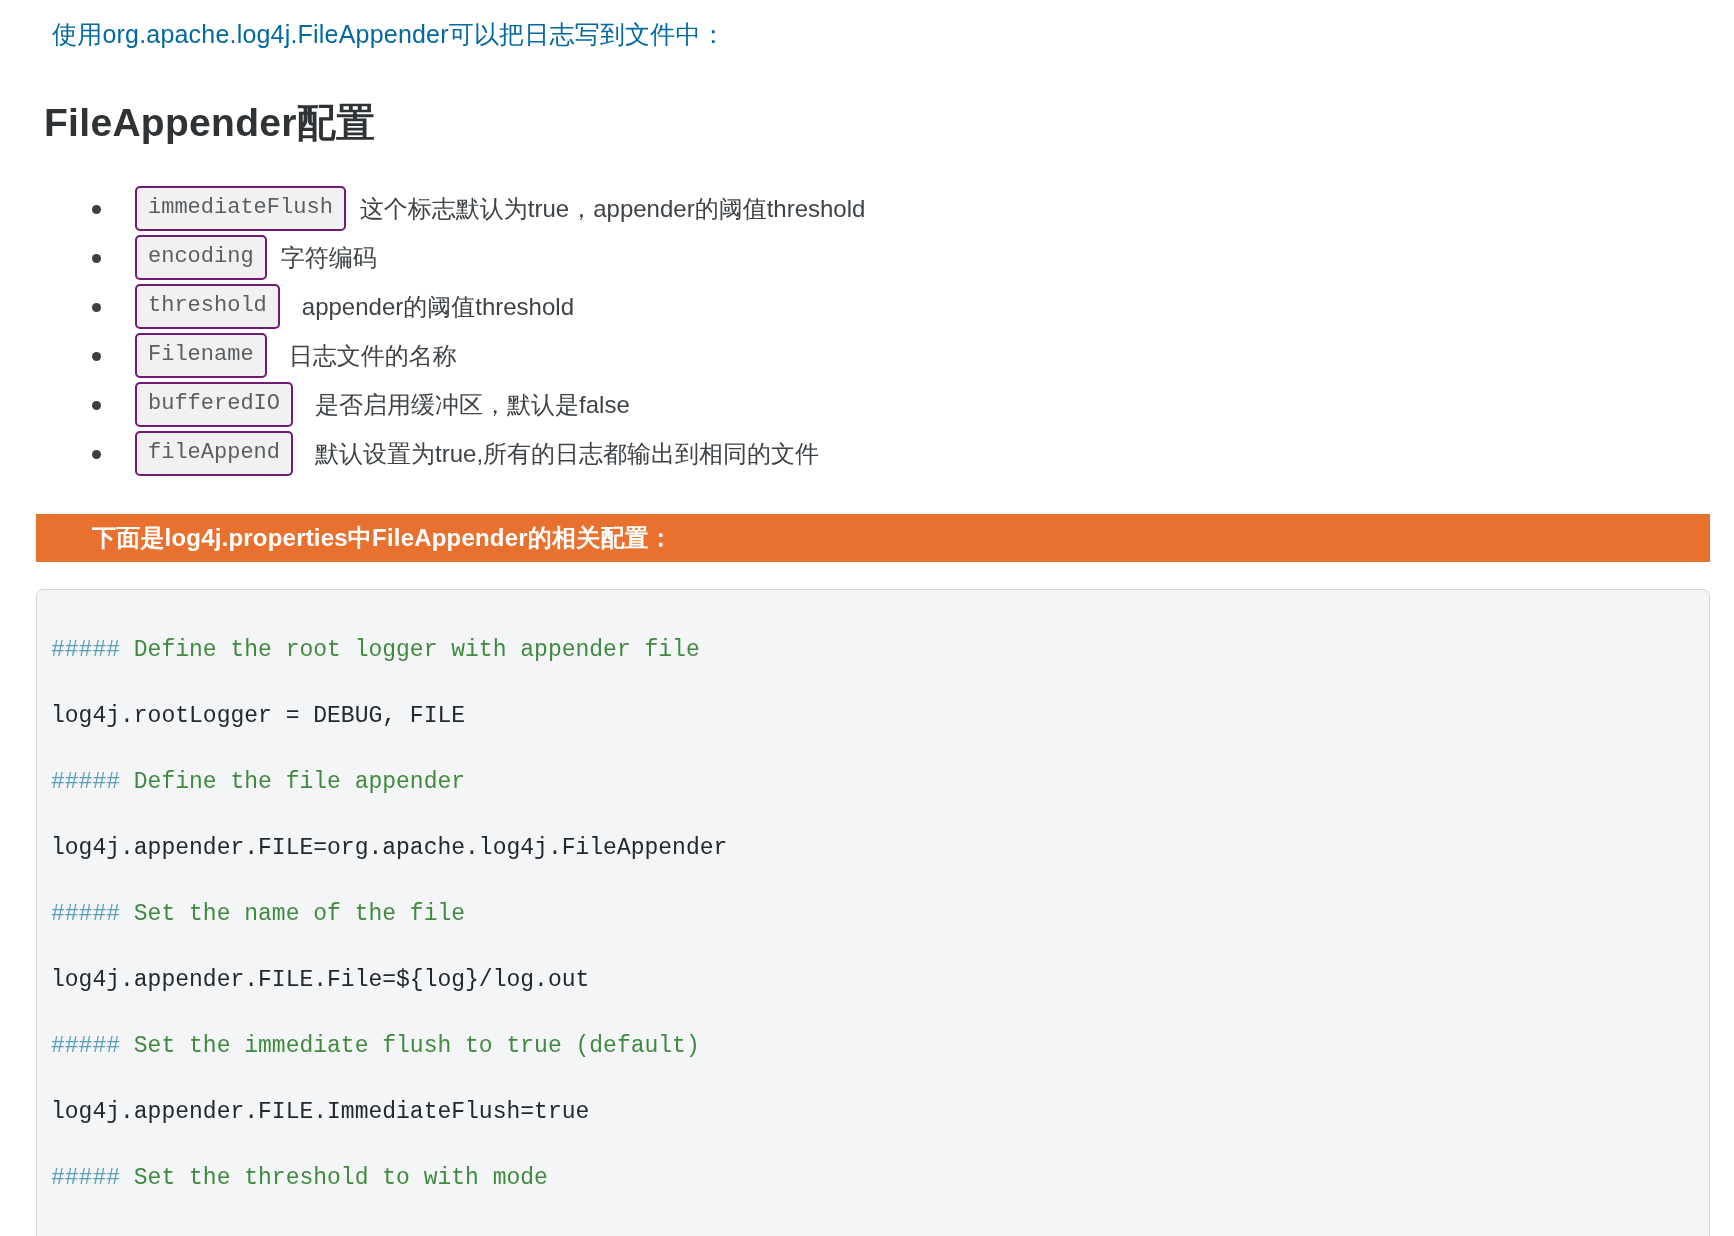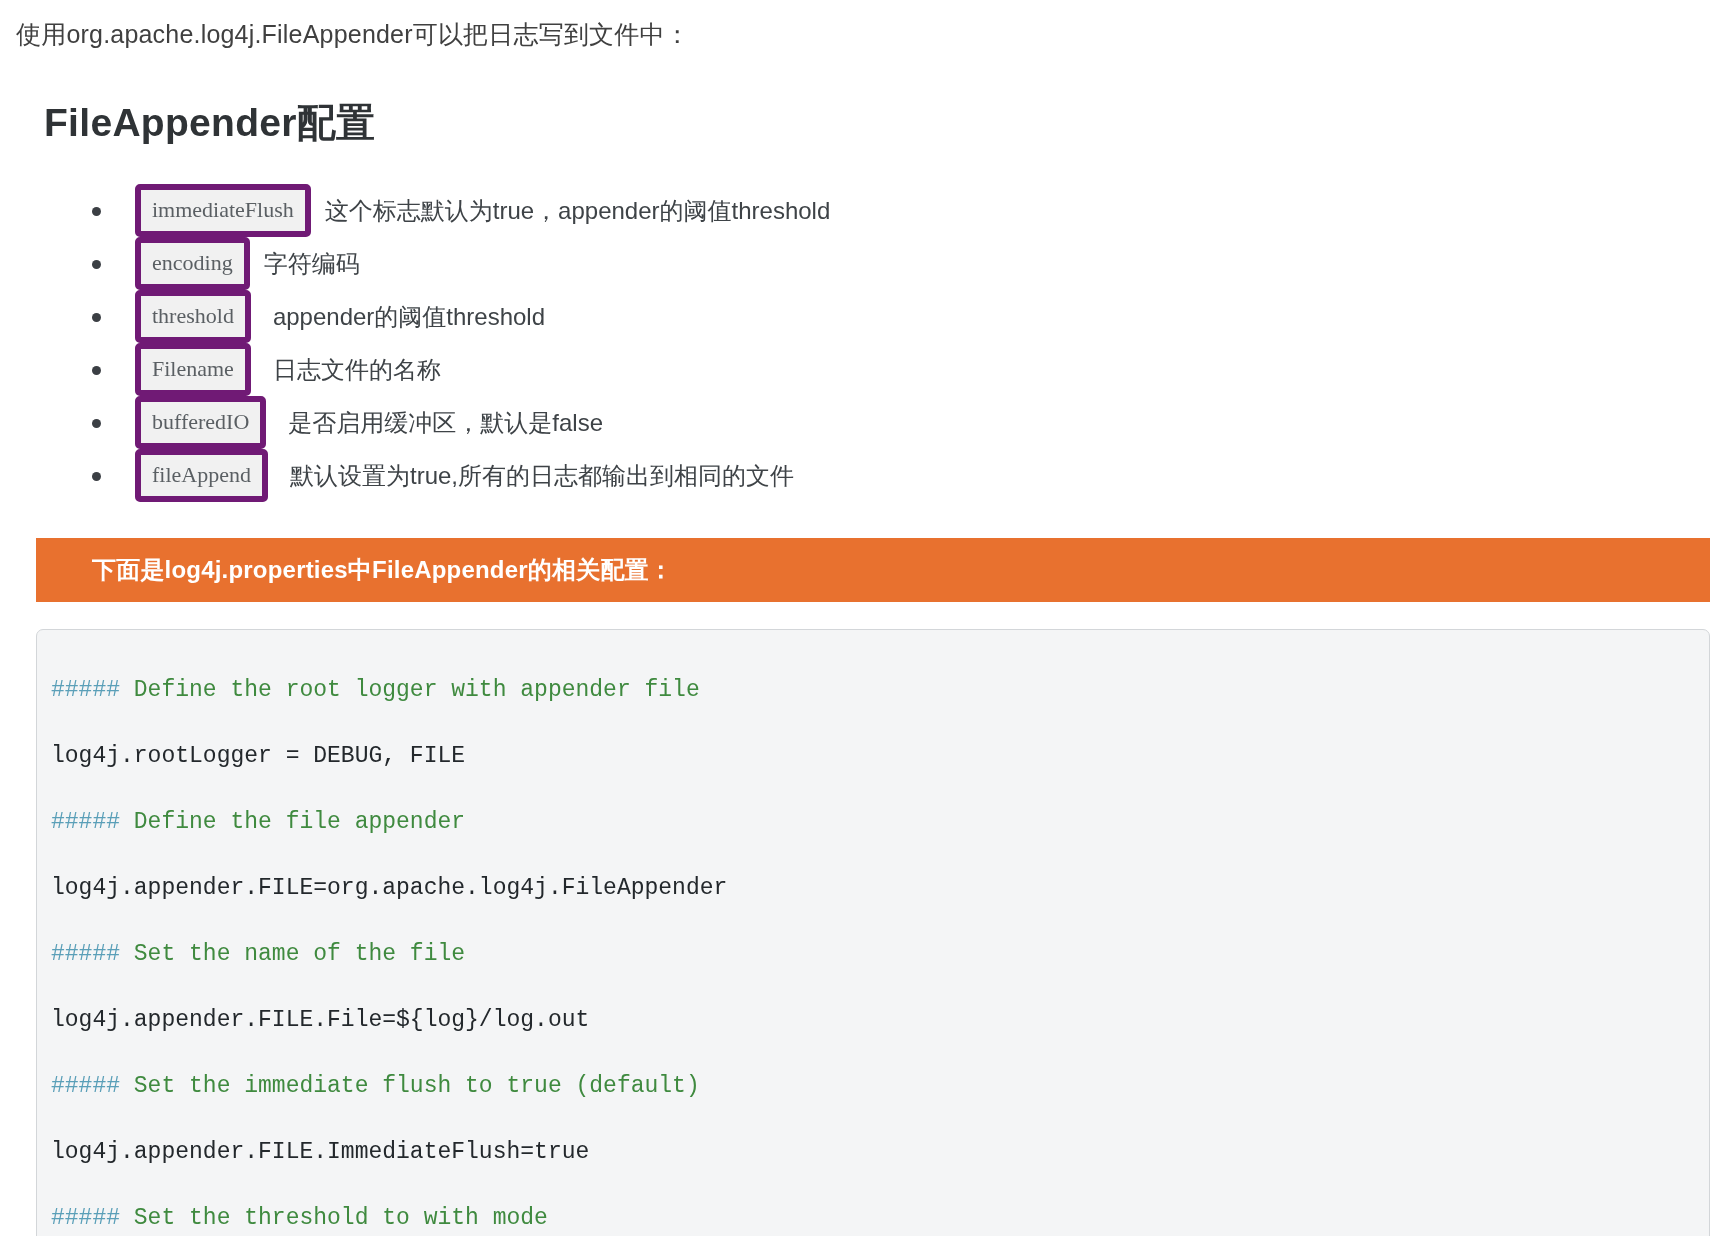--- a/index.html
+++ b/index.html
@@ -18,24 +18,24 @@
     position: relative;
     width: 1734px;
     min-height: 1236px;
     box-sizing: border-box;
     padding: 0;
   }
 
   
   .intro {
     margin: 0;
-    padding: 16px 0 0 16px;
+    padding: 16px 0 0 52px;
     font-size: 25px;
     line-height: 1.45;
-    color: #404040;
+    color: #0369a1;
     letter-spacing: 0.2px;
   }
 
   
   .section-title {
     margin: 8px;
     padding: 36px 0 0 36px;
     font-size: 39px;
     font-weight: bold;
     color: #2f3336;
@@ -61,44 +61,44 @@
     left: 92px;
     top: 50%;
     width: 9px;
     height: 9px;
     margin-top: -4px;
     border-radius: 50%;
     background: #3b3f44;
   }
   code.tag {
     display: inline-block;
-    font-family: Liberation Serif, serif;
+    font-family: Liberation Mono, monospace;
     font-size: 22px;
     line-height: 1;
     color: #5a5f63;
     background: #f1f1f1;
-    border: 6px solid #701a75;
+    border: 2px solid #701a75;
     border-radius: 5px;
     padding: 9px 11px 10px 11px;
     white-space: pre;
   }
   .desc {
     font-size: 24px;
     line-height: 1.3;
     color: #3e4347;
     margin-left: 14px;
     white-space: nowrap;
   }
   .desc.wide { margin-left: 22px; }
 
   
   .banner {
     margin: 36px 0 0 36px;
     width: 1674px;
-    height: 64px;
+    height: 48px;
     background: #e8712f;
     display: flex;
     align-items: center;
     box-sizing: border-box;
     padding-left: 56px;
   }
   .banner-text {
     color: #ffffff;
     font-size: 24px;
     font-weight: bold;

